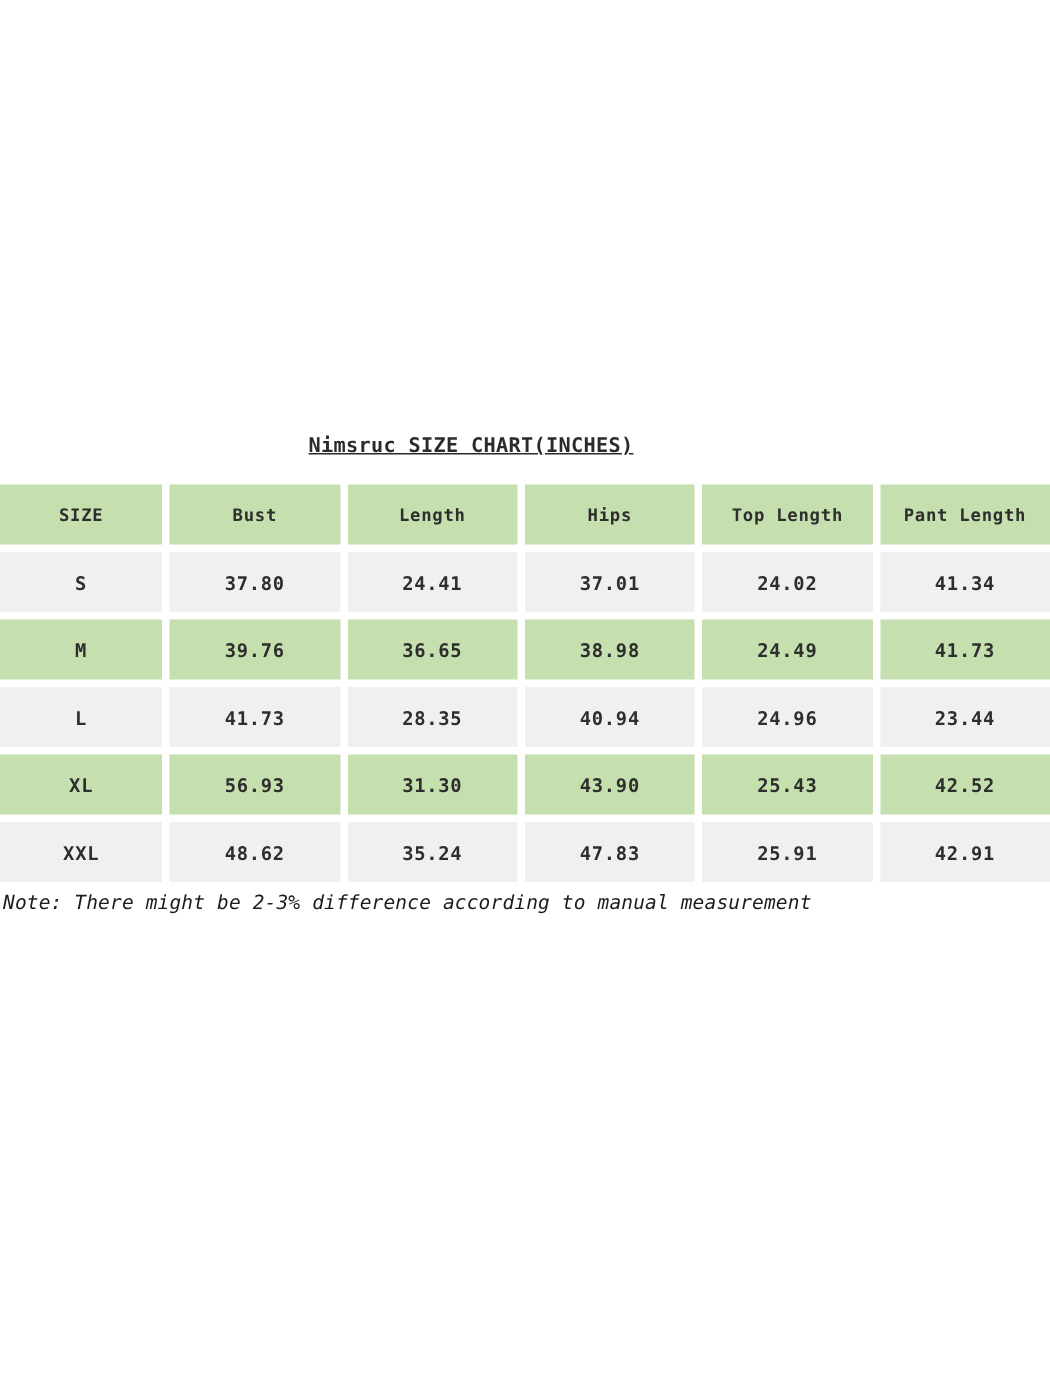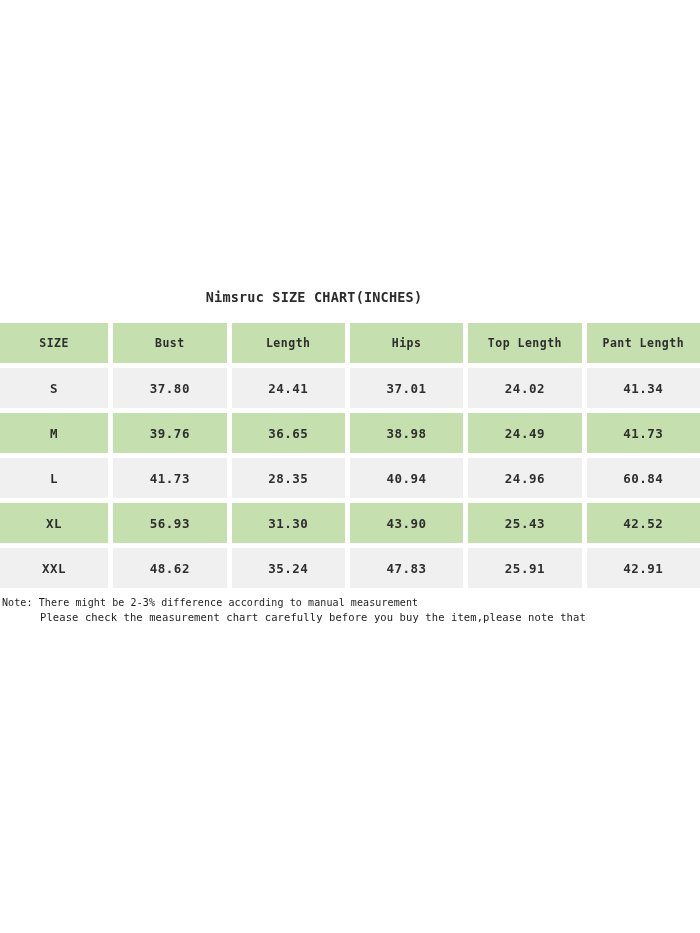--- a/index.html
+++ b/index.html
@@ -28,20 +28,21 @@
     top: 289px;
     left: 0;
     width: 628px;
     text-align: center;
     font-family: "DejaVu Sans Mono", monospace;
     font-size: 13.5px;
     font-weight: 700;
     letter-spacing: 0.2px;
     color: #2b2b2b;
     white-space: nowrap;
+    text-decoration: underline;
   }
 
   
   .size-table {
     position: absolute;
     top: 318px;
     left: 0;
     width: 700px;
     border-collapse: separate;
     border-spacing: 5px 5px;
@@ -96,22 +97,23 @@
     color: #1c1c1c;
     letter-spacing: 0.1px;
   }
   .note-line {
     white-space: pre;
   }
   .note-line.indented {
     padding-left: 38px;
   }
   .note-label {
-    font-size: 10px;
+    font-size: 13px;
     font-weight: 400;
+    font-style: italic;
   }
 </style>
 </head>
 <body>
 
 <div class="page">
 
   <div class="chart-title">Nimsruc SIZE CHART(INCHES)</div>
 
   <table class="size-table">
@@ -149,21 +151,21 @@
         <td>38.98</td>
         <td>24.49</td>
         <td>41.73</td>
       </tr>
       <tr class="row-gray">
         <td>L</td>
         <td>41.73</td>
         <td>28.35</td>
         <td>40.94</td>
         <td>24.96</td>
-        <td>60.84</td>
+        <td>23.44</td>
       </tr>
       <tr class="row-green">
         <td>XL</td>
         <td>56.93</td>
         <td>31.30</td>
         <td>43.90</td>
         <td>25.43</td>
         <td>42.52</td>
       </tr>
       <tr class="row-gray">
@@ -172,16 +174,15 @@
         <td>35.24</td>
         <td>47.83</td>
         <td>25.91</td>
         <td>42.91</td>
       </tr>
     </tbody>
   </table>
 
   <div class="note-block">
     <div class="note-line note-label">Note: There might be 2-3% difference according to manual measurement</div>
-    <div class="note-line indented">Please check the measurement chart carefully before you buy the item,please note that</div>
   </div>
 
 </div>
 
 </body></html>

